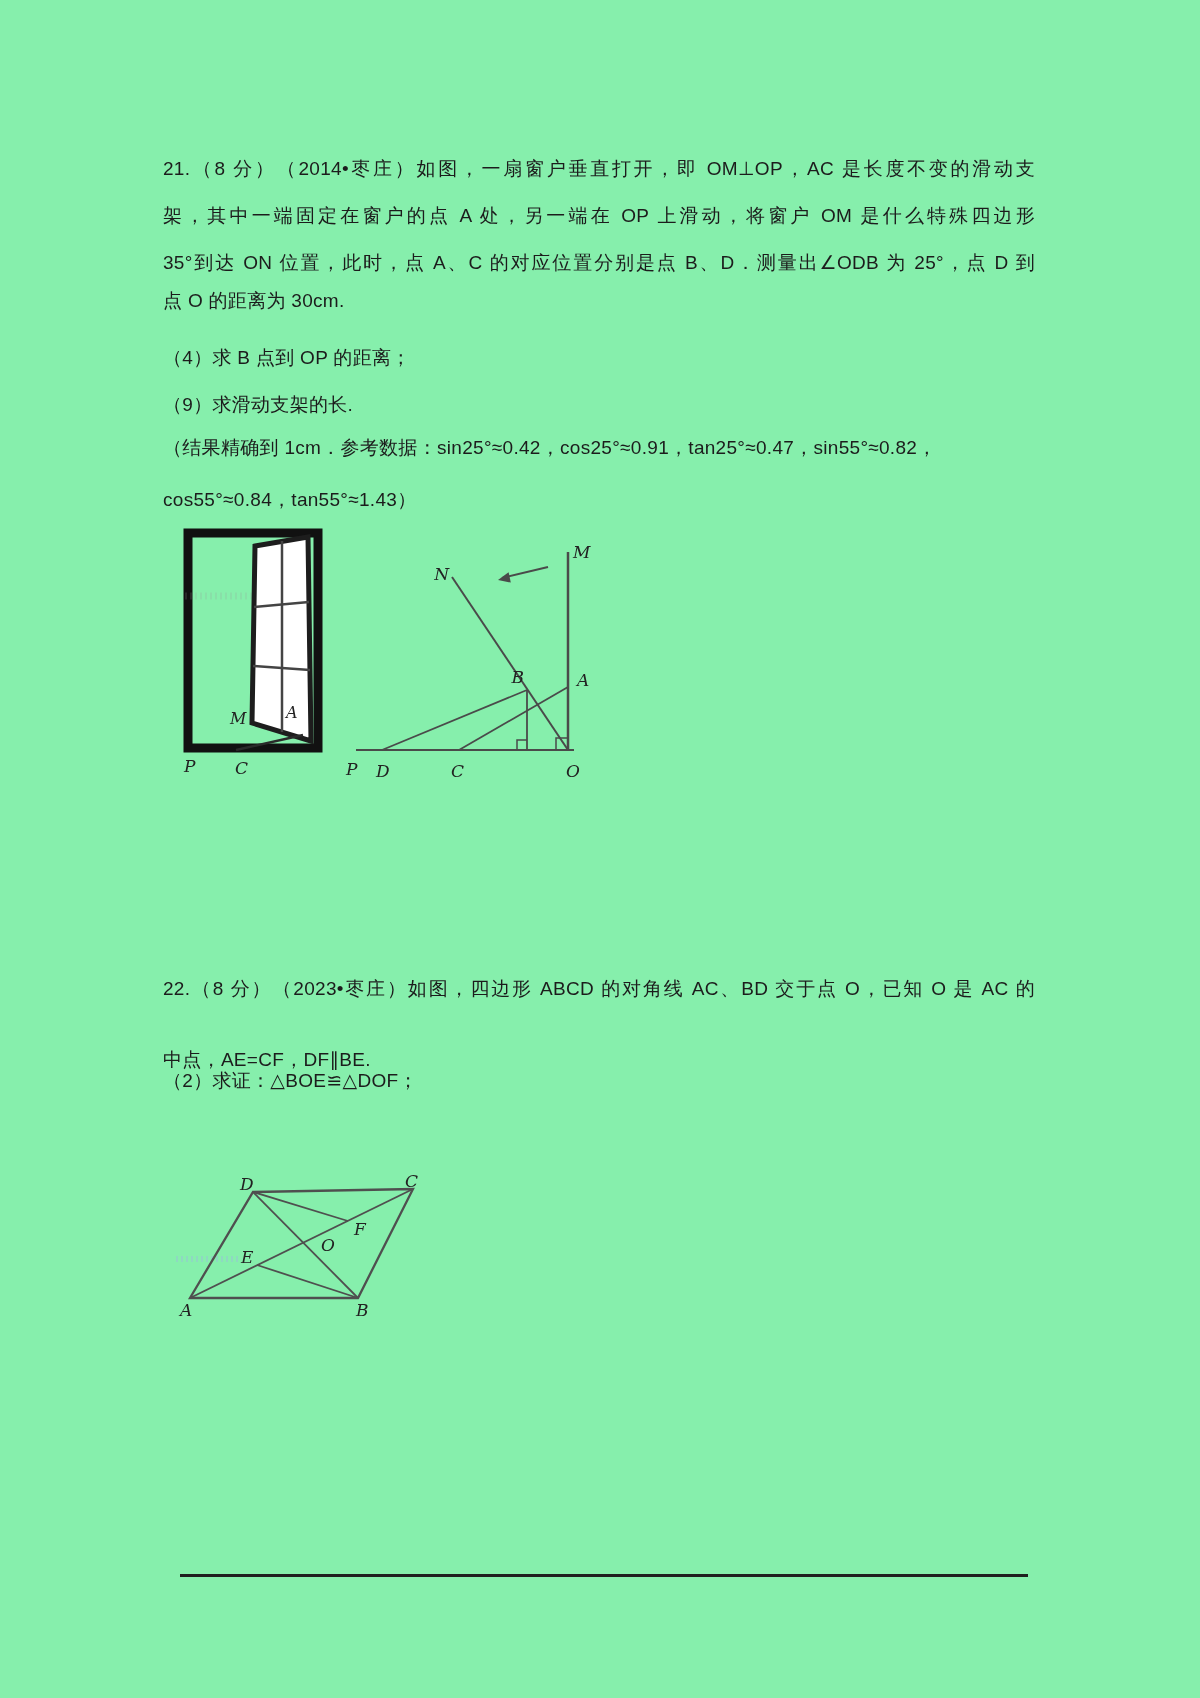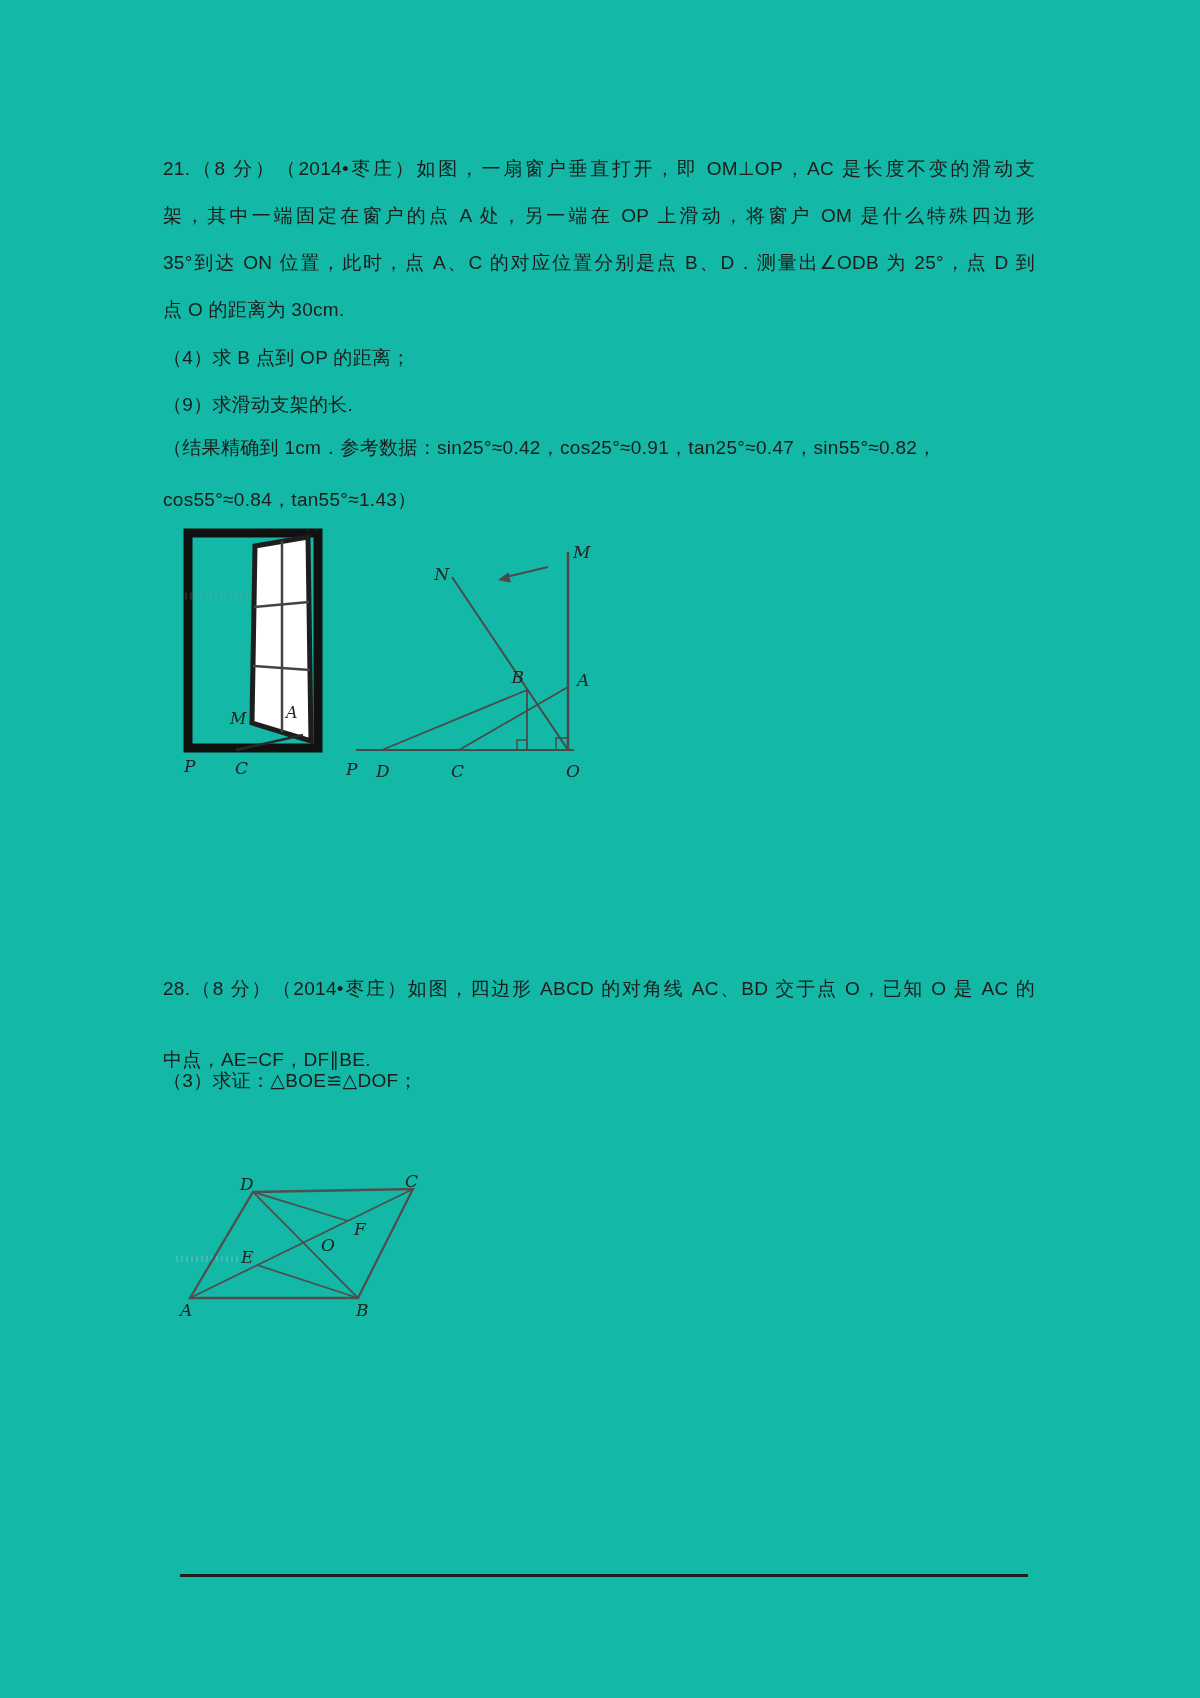--- a/index.html
+++ b/index.html
@@ -1,20 +1,20 @@
 <!DOCTYPE html>
 <html><head>
 <meta charset="utf-8">
 <style>
   html,body{margin:0;padding:0;background:#ffffff;}
   .page{
     position:relative;
     width:1200px;
     height:1698px;
-    background:#14b8a6;
+    background:#86efac;
     overflow:hidden;
     font-family:"Liberation Sans","DejaVu Sans",sans-serif;
     color:#1c1c1c;
   }
   .pline{
     position:absolute;
     left:163px;
     font-size:19px;
     line-height:26px;
     letter-spacing:0.3px;
@@ -52,21 +52,21 @@
   }
 </style>
 </head>
 <body>
 
 <div class="page">
 
   <div class="pline fill" style="top:156px">21.（8 分）（2014•枣庄）如图，一扇窗户垂直打开，即 OM⊥OP，AC 是长度不变的滑动支</div>
   <div class="pline fill" style="top:203px">架，其中一端固定在窗户的点 A 处，另一端在 OP 上滑动，将窗户 OM 是什么特殊四边形</div>
   <div class="pline fill" style="top:250px">35°到达 ON 位置，此时，点 A、C 的对应位置分别是点 B、D．测量出∠ODB 为 25°，点 D 到</div>
-  <div class="pline" style="top:297px">点 O 的距离为 30cm.</div>
+  <div class="pline" style="top:288px">点 O 的距离为 30cm.</div>
   <div class="pline" style="top:345px">（4）求 B 点到 OP 的距离；</div>
   <div class="pline" style="top:392px">（9）求滑动支架的长.</div>
   <div class="pline" style="top:435px">（结果精确到 1cm．参考数据：sin25°≈0.42，cos25°≈0.91，tan25°≈0.47，sin55°≈0.82，</div>
   <div class="pline" style="top:487px">cos55°≈0.84，tan55°≈1.43）</div>
 
   <svg class="fig" style="left:160px;top:488px" width="450" height="295" viewBox="0 0 450 295">
 
     <g>
       <rect x="28" y="45" width="130" height="215" fill="none" stroke="#111111" stroke-width="9"></rect>
 
@@ -101,23 +101,23 @@
       <text class="lbl" x="289" y="92" text-anchor="end">N</text>
       <text class="lbl" x="364" y="195" text-anchor="end">B</text>
       <text class="lbl" x="417" y="198">A</text>
       <text class="lbl" x="186" y="287">P</text>
       <text class="lbl" x="216" y="289">D</text>
       <text class="lbl" x="291" y="289">C</text>
       <text class="lbl" x="406" y="289">O</text>
     </g>
   </svg>
 
-  <div class="pline fill" style="top:976px">28.（8 分）（2014•枣庄）如图，四边形 ABCD 的对角线 AC、BD 交于点 O，已知 O 是 AC 的</div>
+  <div class="pline fill" style="top:976px">22.（8 分）（2023•枣庄）如图，四边形 ABCD 的对角线 AC、BD 交于点 O，已知 O 是 AC 的</div>
   <div class="pline" style="top:1047px">中点，AE=CF，DF∥BE.</div>
-  <div class="pline" style="top:1068px">（3）求证：△BOE≌△DOF；</div>
+  <div class="pline" style="top:1068px">（2）求证：△BOE≌△DOF；</div>
 
   <svg class="fig" style="left:158px;top:1175px" width="330" height="170" viewBox="0 0 330 170">
 
     <line x1="18" y1="84" x2="80" y2="84" stroke="#9db3e8" stroke-width="6" stroke-dasharray="2 3" opacity="0.35"></line>
     <g stroke="#4f4f4f" fill="none">
       <polygon points="32,123 200,123 255,14 95,17" stroke-width="2.3"></polygon>
       <line x1="32" y1="123" x2="255" y2="14" stroke-width="1.8"></line>
       <line x1="200" y1="123" x2="95" y2="17" stroke-width="1.8"></line>
       <line x1="95" y1="17" x2="190" y2="46" stroke-width="1.8"></line>
       <line x1="200" y1="123" x2="99" y2="90" stroke-width="1.8"></line>

